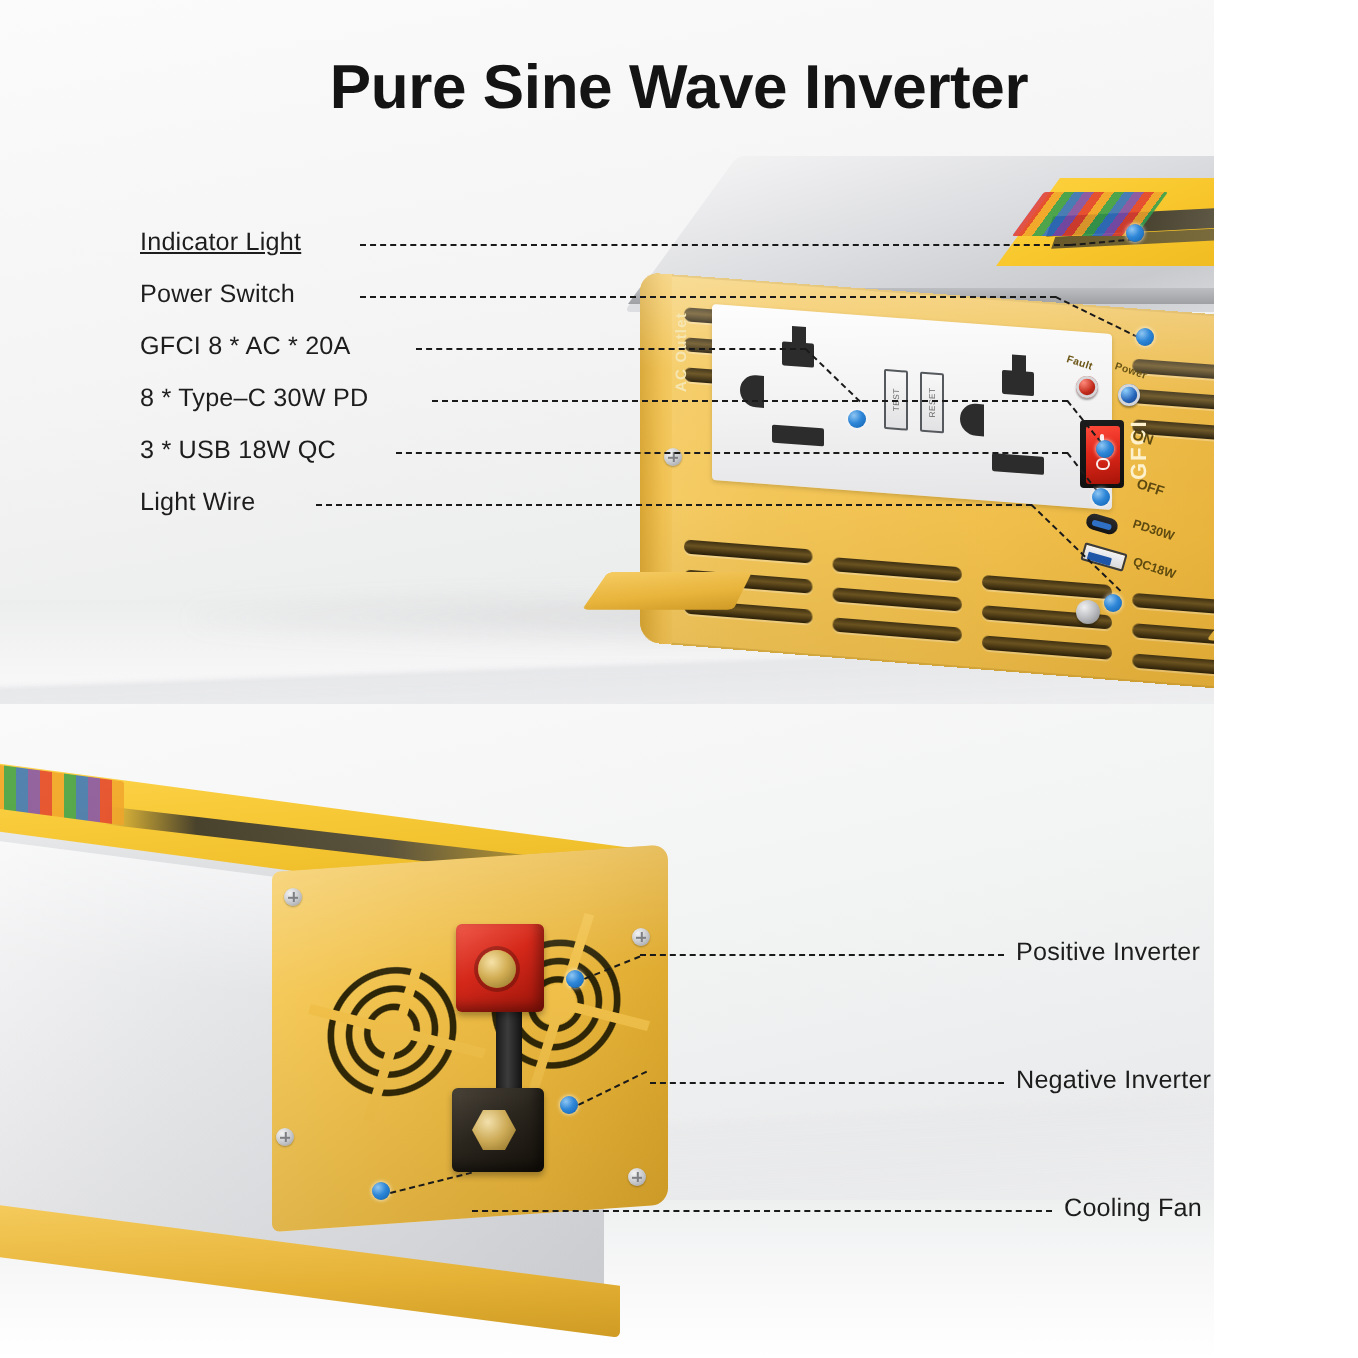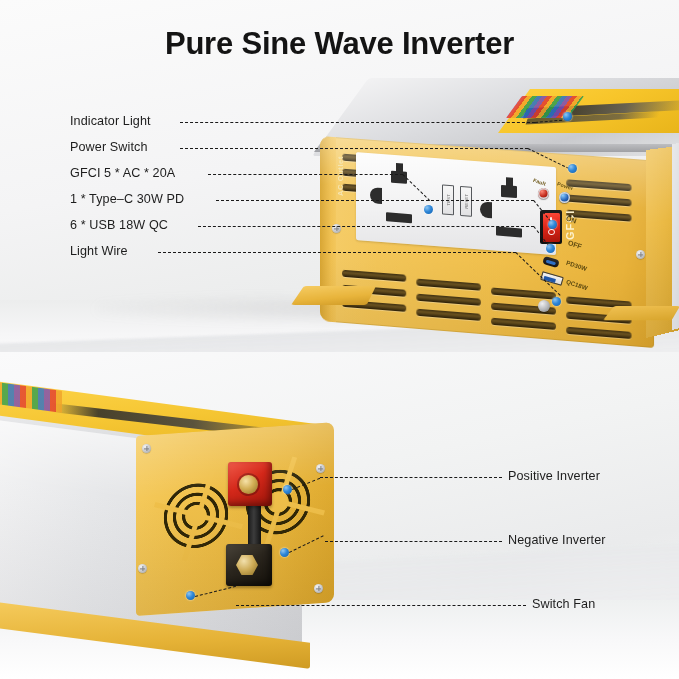--- a/index.html
+++ b/index.html
@@ -8,21 +8,21 @@
   body {
     width: 679px;
     height: 679px;
     overflow: hidden;
     font-family: "Liberation Sans", sans-serif;
     background: #ffffff;
   }
 
   #stage {
     position: relative;
-    width: 679px;
+    width: 607px;
     height: 679px;
     background: #ffffff;
     overflow: hidden;
   }
 
   
   .bg-upper {
     position: absolute;
     left: 0; top: 0; width: 679px; height: 350px;
     background: linear-gradient(170deg, #fbfbfb 0%, #f4f4f5 45%, #eceded 72%, #f7f7f8 100%);
@@ -759,41 +759,41 @@
 
     <div class="term pos" style="left:242px; top:84px;">
       <div class="term-bolt"></div>
     </div>
 
     <div class="term neg" style="left:240px; top:166px;">
       <div class="term-hex"></div>
     </div>
   </div>
 
-  <div class="callout-label" style="left:70px;  top:114px;">Indicator Light</div>
+  <div class="callout-label" style="left:70px;  top:114px;text-decoration:underline;">Indicator Light</div>
   <div class="leader" style="left:180px; top:122px; width:355px;"></div>
   <div class="leader-diag" style="left:535px; top:122px; width:32px; transform:rotate(-5deg);"></div>
   <div class="dot" style="left:563px; top:112px;"></div>
 
   <div class="callout-label" style="left:70px;  top:140px;text-align:center;">Power Switch</div>
   <div class="leader" style="left:180px; top:148px; width:348px;"></div>
   <div class="leader-diag" style="left:528px; top:148px; width:46px; transform:rotate(26deg);"></div>
   <div class="dot" style="left:568px; top:164px;"></div>
 
-  <div class="callout-label" style="left:70px;  top:166px;">GFCI  5 * AC * 20A</div>
+  <div class="callout-label" style="left:70px;  top:166px;">GFCI  8 * AC * 20A</div>
   <div class="leader" style="left:208px; top:174px; width:195px;"></div>
   <div class="leader-diag" style="left:403px; top:174px; width:38px; transform:rotate(44deg);"></div>
   <div class="dot" style="left:424px; top:205px;"></div>
 
-  <div class="callout-label" style="left:70px;  top:192px;">1 * Type–C 30W PD</div>
+  <div class="callout-label" style="left:70px;  top:192px;">8 * Type–C 30W PD</div>
   <div class="leader" style="left:216px; top:200px; width:318px;"></div>
   <div class="leader-diag" style="left:534px; top:200px; width:32px; transform:rotate(51deg);"></div>
   <div class="dot" style="left:548px; top:220px;"></div>
 
-  <div class="callout-label" style="left:70px;  top:218px;">6 * USB 18W QC</div>
+  <div class="callout-label" style="left:70px;  top:218px;">3 * USB 18W QC</div>
   <div class="leader" style="left:198px; top:226px; width:336px;"></div>
   <div class="leader-diag" style="left:534px; top:226px; width:30px; transform:rotate(52deg);"></div>
   <div class="dot" style="left:546px; top:244px;"></div>
 
   <div class="callout-label" style="left:70px;  top:244px;">Light Wire</div>
   <div class="leader" style="left:158px; top:252px; width:358px;"></div>
   <div class="leader-diag" style="left:516px; top:252px; width:62px; transform:rotate(44deg);"></div>
   <div class="dot" style="left:552px; top:297px;"></div>
 
   <div class="dot" style="left:283px; top:485px;"></div>
@@ -802,15 +802,15 @@
   <div class="callout-label" style="left:508px; top:469px;">Positive Inverter</div>
 
   <div class="dot" style="left:280px; top:548px;"></div>
   <div class="leader-diag" style="left:289px; top:552px; width:38px; transform:rotate(-26deg);"></div>
   <div class="leader" style="left:325px; top:541px; width:177px;"></div>
   <div class="callout-label" style="left:508px; top:533px;">Negative Inverter</div>
 
   <div class="dot" style="left:186px; top:591px;"></div>
   <div class="leader-diag" style="left:195px; top:596px; width:42px; transform:rotate(-14deg);"></div>
   <div class="leader" style="left:236px; top:605px; width:290px;"></div>
-  <div class="callout-label" style="left:532px; top:597px;">Switch Fan</div>
+  <div class="callout-label" style="left:532px; top:597px;">Cooling Fan</div>
 
 </div>
 
 </body></html>

